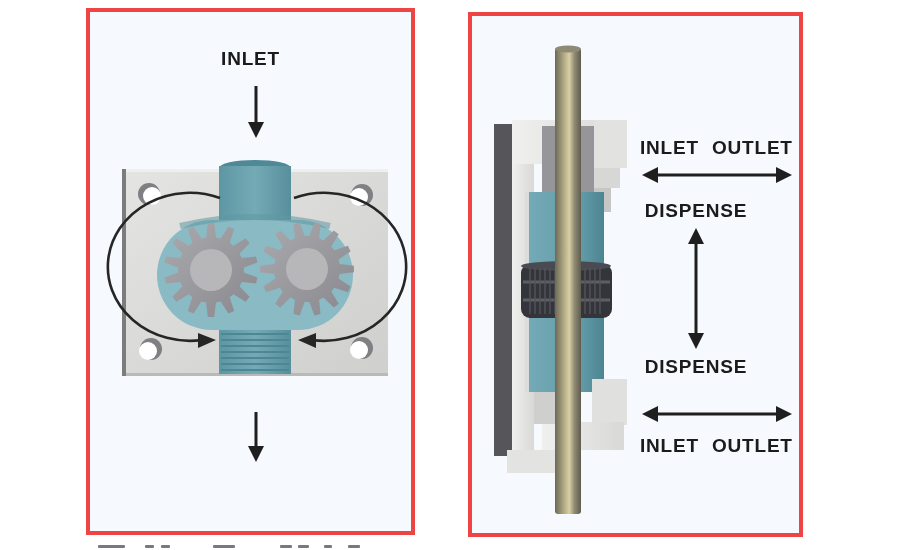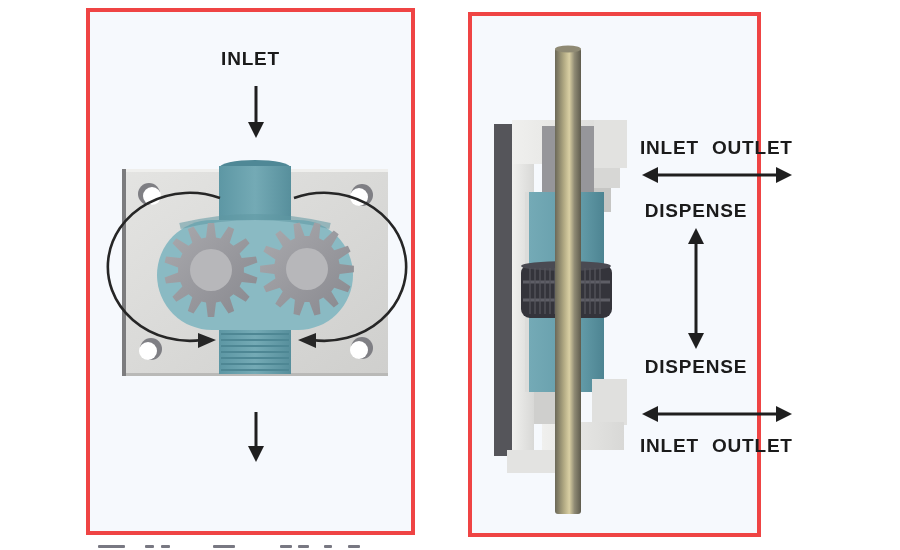--- a/index.html
+++ b/index.html
@@ -5,21 +5,21 @@
   html,body{margin:0;padding:0;background:#ffffff;}
   #stage{
     position:relative;width:900px;height:550px;background:#ffffff;
     overflow:hidden;font-family:"Liberation Sans",sans-serif;
   }
   .panel{
     position:absolute;background:#f6f9fd;border:4px solid #ef4444;
     box-sizing:border-box;
   }
   #left-panel{left:86px;top:8px;width:329px;height:527px;}
-  #right-panel{left:468px;top:12px;width:293px;height:525px;}
+  #right-panel{left:468px;top:12px;width:335px;height:525px;}
   .diagram-label{
     position:absolute;font-weight:700;color:#1b1b1b;font-size:19px;
     letter-spacing:0.8px;white-space:nowrap;
   }
   .two-word{word-spacing:7px;}
   .center-text{text-align:center;}
   svg{position:absolute;left:0;top:0;}
   .frag{position:absolute;height:3px;background:#60606c;border-radius:1px;opacity:.85;}
 </style>
 </head>

